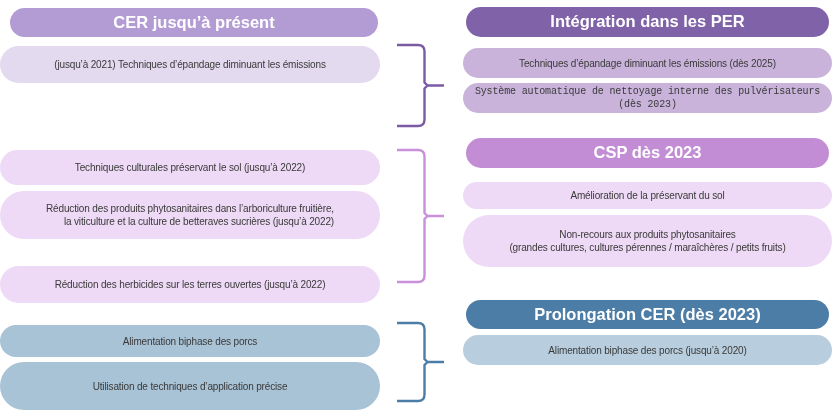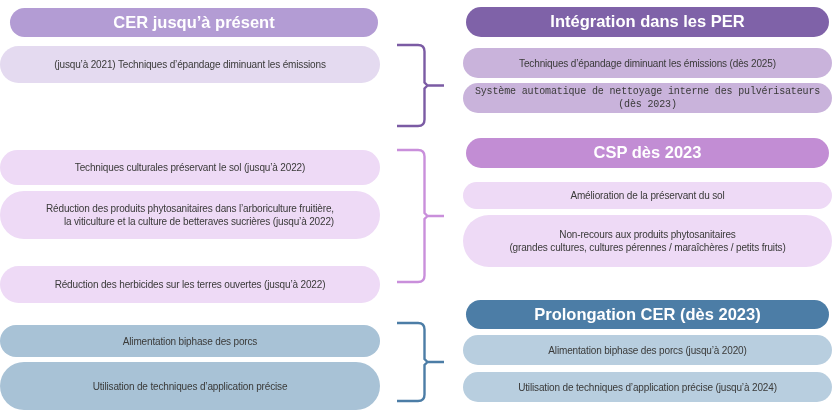--- a/index.html
+++ b/index.html
@@ -88,21 +88,20 @@
   <div class="pill rbox r1a">Techniques d’épandage diminuant les émissions (dès 2025)</div>
   <div class="pill rbox r1b">Système automatique de nettoyage interne des pulvérisateurs (dès 2023)</div>
 
   <div class="pill hdr rhdr rh2">CSP dès 2023</div>
   <div class="pill rbox r2a">Amélioration de la préservant du sol</div>
   <div class="pill rbox r2b">Non-recours aux produits phytosanitaires
 (grandes cultures, cultures pérennes / maraîchères / petits fruits)</div>
 
   <div class="pill hdr rhdr rh3">Prolongation CER (dès 2023)</div>
   <div class="pill rbox r3a">Alimentation biphase des porcs (jusqu’à 2020)</div>
-  <div class="pill rbox r3b">Utilisation de techniques d’application précise (jusqu’à 2024)</div>
 
   <svg class="braces" viewBox="0 0 836 412" xmlns="http://www.w3.org/2000/svg">
     <path class="brace-per" d="M397,45 H418 Q424.5,45 424.5,51.5 V82.5 L427.5,85.5 L424.5,88.5 V119.5 Q424.5,126 418,126 H397 M426,85.5 H444"></path>
     <path class="brace-csp" d="M397,150 H418 Q424.5,150 424.5,156.5 V213 L427.5,216 L424.5,219 V275.5 Q424.5,282 418,282 H397 M426,216 H444"></path>
     <path class="brace-cer" d="M397,323 H418 Q424.5,323 424.5,329.5 V359 L427.5,362 L424.5,365 V394.5 Q424.5,401 418,401 H397 M426,362 H444"></path>
   </svg>
 
 </div>
 
 </body></html>

